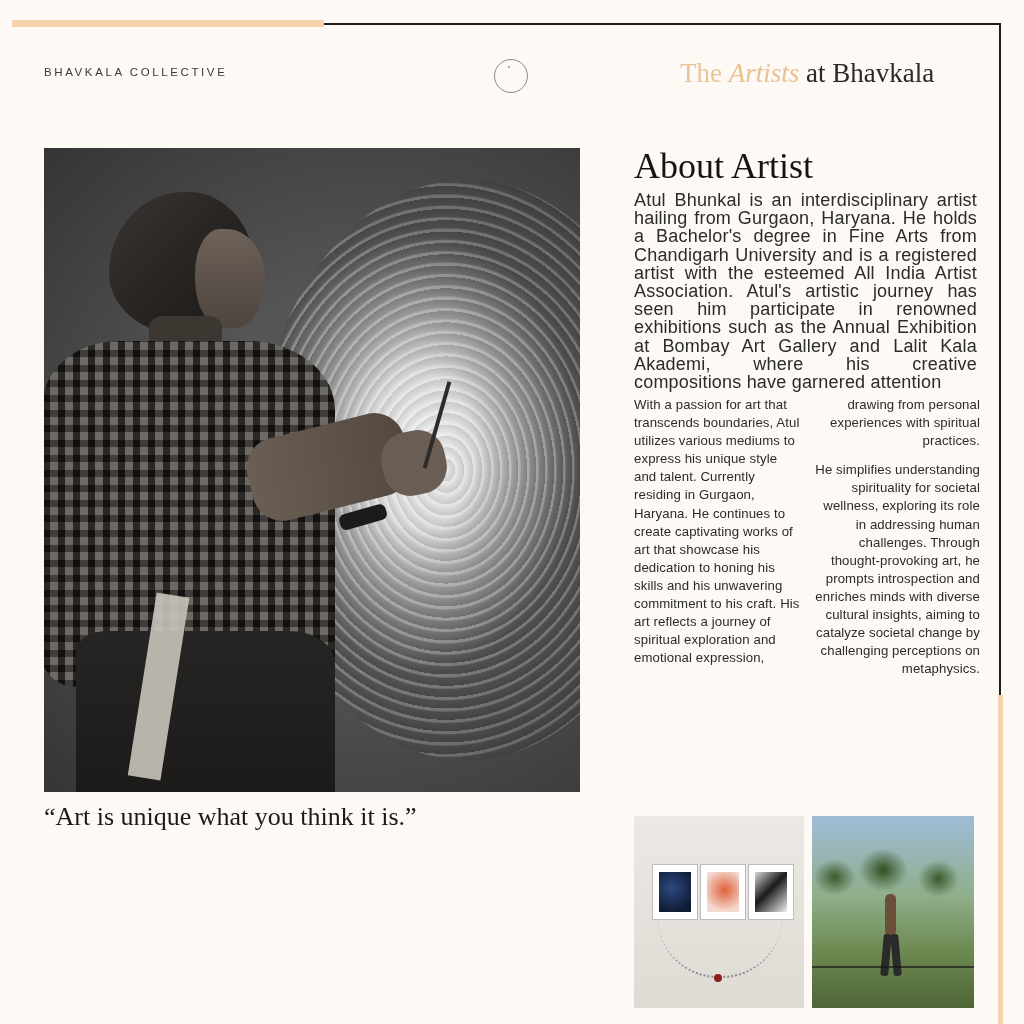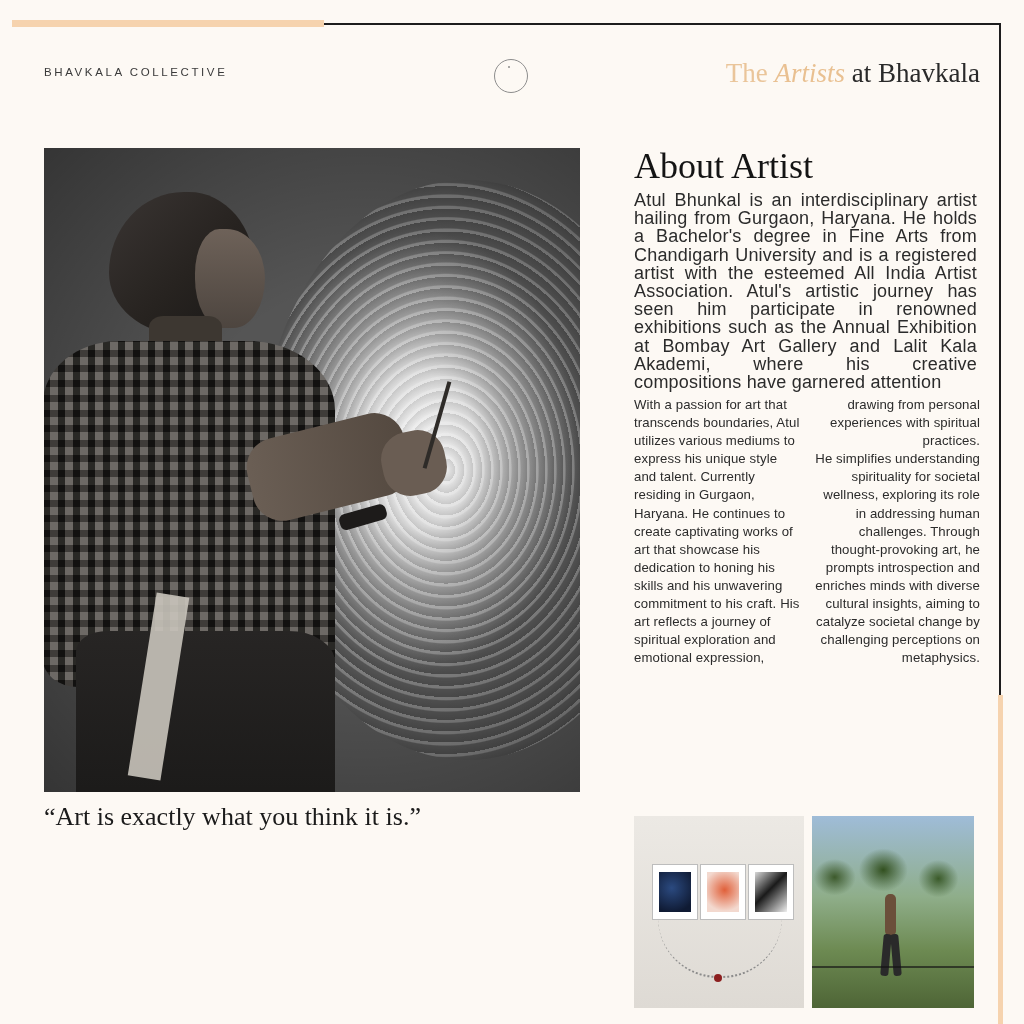--- a/index.html
+++ b/index.html
@@ -69,21 +69,21 @@
     position: absolute;
     left: 13px; top: 6px;
     width: 2px; height: 2px;
     border-radius: 50%;
     background: #8d8d8d;
   }
   .brand {
     position: absolute;
     left: 680px; top: 58px;
     width: 300px;
-    text-align: right;
+    text-align: left;
     font-family: "Liberation Serif", serif;
     font-size: 27px;
     color: #eac59a;
     white-space: nowrap;
   }
   .brand .em {
     font-style: italic;
     color: #e9c091;
   }
   .brand .dark {
@@ -267,21 +267,21 @@
   .col-right {
     position: absolute;
     left: 810px; top: 396px;
     width: 170px;
     font-size: 13.2px;
     line-height: 18.1px;
     color: #2b2b2b;
     letter-spacing: .1px;
   }
   .col-right p { margin: 0; text-align: right; }
-  .col-right p + p { margin-top: 0; }
+  .col-right p + p { margin-top: 11px; }
 
   
   .thumb-a {
     position: absolute;
     left: 634px; top: 816px;
     width: 170px; height: 192px;
     background: linear-gradient(180deg, #ece9e4 0%, #dedad4 100%);
     overflow: hidden;
   }
   .thumb-a .frame {
@@ -392,21 +392,21 @@
       <div class="shirt"></div>
       <div class="lower"></div>
       <div class="strap"></div>
     </div>
     <div class="arm"></div>
     <div class="hand"></div>
     <div class="band"></div>
     <div class="brush"></div>
   </div>
 
-  <div class="quote">“Art is exactly what you think it is.”</div>
+  <div class="quote">“Art is unique what you think it is.”</div>
 
 
   <div class="about-title">About Artist</div>
   <div class="about-body">Atul Bhunkal is an interdisciplinary artist hailing from Gurgaon, Haryana. He holds a Bachelor's degree in Fine Arts from Chandigarh University and is a registered artist with the esteemed All India Artist Association. Atul's artistic journey has seen him participate in renowned exhibitions such as the Annual Exhibition at Bombay Art Gallery and Lalit Kala Akademi, where his creative compositions have garnered attention</div>
   <div class="col-left">With a passion for art that transcends boundaries, Atul utilizes various mediums to express his unique style and talent. Currently residing in Gurgaon, Haryana. He continues to create captivating works of art that showcase his dedication to honing his skills and his unwavering commitment to his craft. His art reflects a journey of spiritual exploration and emotional expression,</div>
   <div class="col-right">
     <p>drawing from personal experiences with spiritual practices.</p>
     <p>He simplifies understanding spirituality for societal wellness, exploring its role in addressing human challenges. Through thought-provoking art, he prompts introspection and enriches minds with diverse cultural insights, aiming to catalyze societal change by challenging perceptions on metaphysics.</p>
   </div>
 

